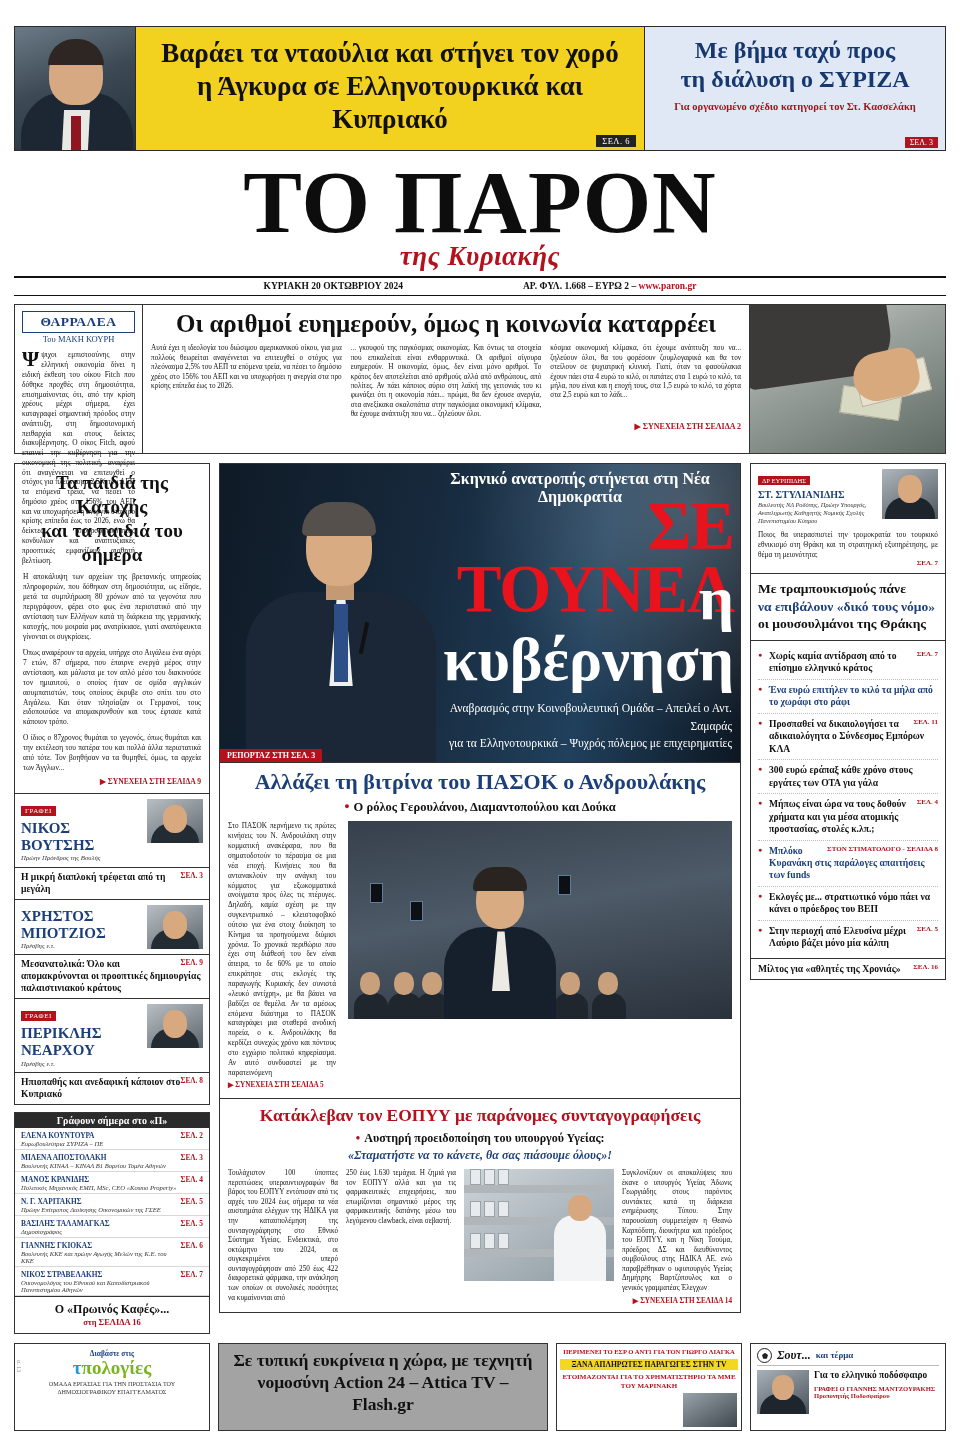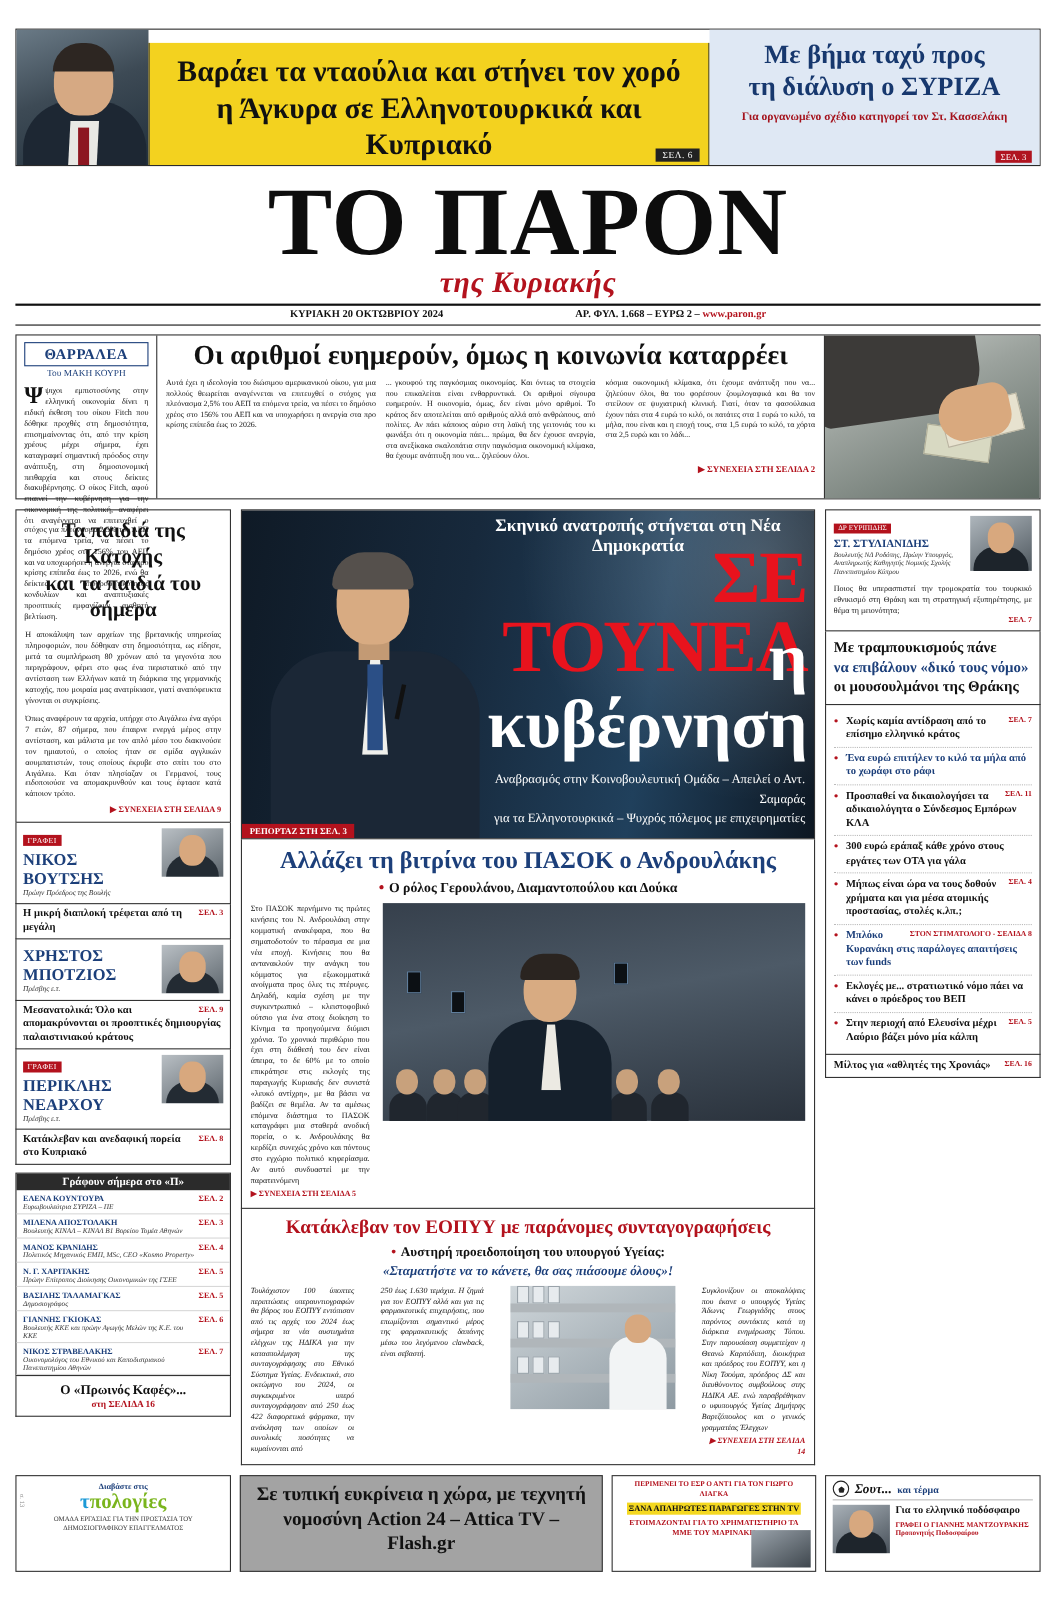--- a/index.html
+++ b/index.html
@@ -36,21 +36,21 @@
   .tb-photo .shirt {
     position: absolute; width: 26px; height: 40px; background: #e8e8e4;
     left: 48px; bottom: 0; transform: skewX(-3deg);
   }
   .tb-photo .tie {
     position: absolute; width: 10px; height: 34px; background: #8d1620;
     left: 56px; bottom: 0;
   }
   .tb-yellow {
     flex: 1; background: #f3d21f; border-left: 1px solid #2b2b2b; border-right: 1px solid #2b2b2b;
-    padding: 10px 12px 4px; position: relative; margin-top: 12px;
+    padding: 10px 12px 4px; position: relative;
   }
   .tb-yellow h2 {
     font-size: 27px; line-height: 1.22; text-align: center; color: #111;
     font-weight: bold; font-family: "Liberation Serif", serif;
   }
   .tb-page {
     position: absolute; right: 8px; bottom: 3px;
     background: #222; color: #fff; font-size: 8.5px; padding: 1px 6px; letter-spacing: .5px;
   }
   .tb-blue {
@@ -224,21 +224,21 @@
   .pasok .ph .starbody { position: absolute; left: 96px; top: 106px; width: 112px; height: 94px; background: #15202c; border-radius: 40px 40px 0 0; }
   .pasok .ph .starshirt { position: absolute; left: 138px; top: 110px; width: 30px; height: 60px; background: #eceae3; clip-path: polygon(38% 0,62% 0,80% 100%,20% 100%); }
   .pasok .ph .phone { position: absolute; width: 13px; height: 20px; background: #0c1014; border: 1px solid #5f7d9b; }
 
   
   .eopyy { border: 1px solid #333; border-top: none; padding: 6px 8px 6px; }
   .eopyy h2 { font-size: 17.5px; text-align: center; color: #b3121d; font-weight: bold; }
   .eopyy .k1 { font-size: 12px; text-align: center; margin-top: 5px; font-weight: bold; color: #111; }
   .eopyy .k1:before { content: "\25CF"; color: #b3121d; font-size: 8px; margin-right: 4px; vertical-align: 2px; }
   .eopyy .k2 { font-size: 12px; text-align: center; color: #1c3f7a; font-style: italic; font-weight: bold; margin-top: 2px; }
-  .eopyy .body { display: flex; gap: 24px; margin-top: 6px; font-style: italic; }
+  .eopyy .body { display: flex; gap: 8px; margin-top: 6px; }
   .eopyy .c { flex: 1; font-size: 7.2px; line-height: 1.33; text-align: justify; color: #111; }
   .eopyy .ph {
     width: 150px; flex: 0 0 150px; height: 112px; position: relative; overflow: hidden;
     background: linear-gradient(150deg,#cfd6da,#8e9aa2);
   }
   .eopyy .ph .shelf { position: absolute; left: 0; right: 0; height: 8px; background: #b0b6ba; }
   .eopyy .ph .box { position: absolute; width: 11px; height: 16px; background: #e7ebee; border: 1px solid #9aa3aa; }
   .eopyy .ph .pharm { position: absolute; right: 8px; bottom: 0; width: 52px; height: 66px; background: #f2f4f5; border-radius: 20px 20px 0 0; }
   .eopyy .ph .pharmhead { position: absolute; right: 22px; bottom: 60px; width: 24px; height: 26px; background: #d7a87f; border-radius: 46%; }
   .eopyy .cont { font-size: 7.2px; color: #b3121d; font-weight: bold; text-align: right; margin-top: 3px; }
@@ -271,21 +271,21 @@
   
   .footer { display: flex; gap: 8px; margin-top: 9px; height: 88px; }
   .ad1 { width: 196px; flex: 0 0 196px; border: 1px solid #333; padding: 5px 6px; position: relative; }
   .ad1 .small { font-size: 7.4px; color: #1c3f7a; font-weight: bold; text-align: center; }
   .ad1 .logo { font-size: 19px; color: #1c9ad6; text-align: center; font-weight: bold; line-height: 1; }
   .ad1 .logo .gr { color: #7ab51d; }
   .ad1 .desc { font-size: 6.2px; text-align: center; color: #333; line-height: 1.25; margin-top: 3px; }
   .ad1 .vert { position: absolute; left: 1px; top: 16px; font-size: 6px; color: #888; writing-mode: vertical-rl; }
   .ad2 { flex: 1; border: 1px solid #333; background: #a3a3a3; padding: 6px 8px; }
   .ad2 .t { font-size: 17.5px; font-weight: bold; text-align: center; color: #111; line-height: 1.25; }
-  .ad3 { width: 186px; flex: 0 0 186px; border: 1px solid #333; padding: 4px 13px; position: relative; }
+  .ad3 { width: 186px; flex: 0 0 186px; border: 1px solid #333; padding: 4px 3px; position: relative; }
   .ad3 .l1 { font-size: 6.6px; color: #b3121d; font-weight: bold; text-align: center; line-height: 1.25; }
   .ad3 .l2 { font-size: 7.6px; background: #f4d820; color: #111; font-weight: bold; text-align: center; margin-top: 3px; padding: 1px 0; }
   .ad3 .l3 { font-size: 7px; color: #b3121d; font-weight: bold; text-align: center; margin-top: 3px; line-height: 1.25; }
   .ad3 .thumb { position: absolute; right: 4px; bottom: 3px; width: 54px; height: 34px; background: linear-gradient(150deg,#9aa3ab,#3f474e); }
   .ad4 { width: 196px; flex: 0 0 196px; border: 1px solid #333; padding: 4px 6px; position: relative; }
   .ad4 .ball { width: 15px; height: 15px; border-radius: 50%; background: #fff; border: 1px solid #222; display: inline-block; position: relative; }
   .ad4 .ball:after { content: ""; position: absolute; width: 6px; height: 6px; background: #222; clip-path: polygon(50% 0,100% 38%,80% 100%,20% 100%,0 38%); left: 4px; top: 4px; }
   .ad4 .row1 { display: flex; align-items: center; gap: 5px; border-bottom: 1px solid #bbb; padding-bottom: 2px; }
   .ad4 .row1 .t { font-size: 12px; font-weight: bold; font-style: italic; color: #111; }
   .ad4 .row1 .t2 { font-size: 9px; color: #1c3f7a; font-weight: bold; }
@@ -367,20 +367,21 @@
   <div class="grid">
 
     <div class="col-left">
       <div class="occ">
         <h3>
           <span>Τα παιδιά της Κατοχής</span><br>
           <span>και τα παιδιά του σήμερα</span>
         </h3>
         <p>Η αποκάλυψη των αρχείων της βρετανικής υπηρεσίας πληροφοριών, που δόθηκαν στη δημοσιότητα, ως είδησε, μετά τα συμπλήρωση 80 χρόνων από τα γεγονότα που περιγράφουν, φέρει στο φως ένα περιστατικό από την αντίσταση των Ελλήνων κατά τη διάρκεια της γερμανικής κατοχής, που μοιραία μας ανατρίκιασε, γιατί αναπόφευκτα γίνονται οι συγκρίσεις.</p>
         <p>Όπως αναφέρουν τα αρχεία, υπήρχε στο Αιγάλεω ένα αγόρι 7 ετών, 87 σήμερα, που έπαιρνε ενεργά μέρος στην αντίσταση, και μάλιστα με τον απλό μέσο του διακινούσε τον ημιαυτού, ο οποίος ήταν σε σμίδα αγγλικών αουμπατιστών, τους οποίους έκρυβε στο σπίτι του στο Αιγάλεω. Και όταν πλησίαζαν οι Γερμανοί, τους ειδοποιούσε να απομακρυνθούν και τους έφτασε κατά κάποιον τρόπο.</p>
+        <p>Ο ίδιος ο 87χρονος θυμάται το γεγονός, όπως θυμάται και την εκτέλεση του πατέρα του και πολλά άλλα περιστατικά από τότε. Τον βοηθήσαν να τα θυμηθεί, όμως, τα αρχεία των Άγγλων...</p>
         <div class="cont">▶ ΣΥΝΕΧΕΙΑ ΣΤΗ ΣΕΛΙΔΑ 9</div>
       </div>
 
       <div class="colmn">
         <div class="meta">
           <span class="tag">ΓΡΑΦΕΙ</span>
           <div class="nm">ΝΙΚΟΣ ΒΟΥΤΣΗΣ</div>
           <div class="role">Πρώην Πρόεδρος της Βουλής</div>
         </div>
         <div class="ph">
@@ -414,21 +415,21 @@
           <div class="nm">ΠΕΡΙΚΛΗΣ ΝΕΑΡΧΟΥ</div>
           <div class="role">Πρέσβης ε.τ.</div>
         </div>
         <div class="ph">
             <div class="b"></div>
             <div class="h"></div>
           </div>
       </div>
       <div class="colmn-title">
         <span class="pg">ΣΕΛ. 8</span>
-        <span>Κατάκλεβαν και ανεδαφική πορεία στο Κυπριακό</span>
+        <span>Ηπιοπαθής και ανεδαφική κάποιον στο Κυπριακό</span>
       </div>
 
       <div class="writers">
         <div class="hd">Γράφουν σήμερα στο «Π»</div>
         <div class="row">
           <span class="nm"><span>ΕΛΕΝΑ ΚΟΥΝΤΟΥΡΑ</span><span class="sub">Ευρωβουλεύτρια ΣΥΡΙΖΑ – ΠΕ</span></span>
           <span class="pg">ΣΕΛ. 2</span>
         </div>
         <div class="row">
           <span class="nm"><span>ΜΙΛΕΝΑ ΑΠΟΣΤΟΛΑΚΗ</span><span class="sub">Βουλευτής ΚΙΝΑΛ – ΚΙΝΑΛ Β1 Βορείου Τομέα Αθηνών</span></span>

